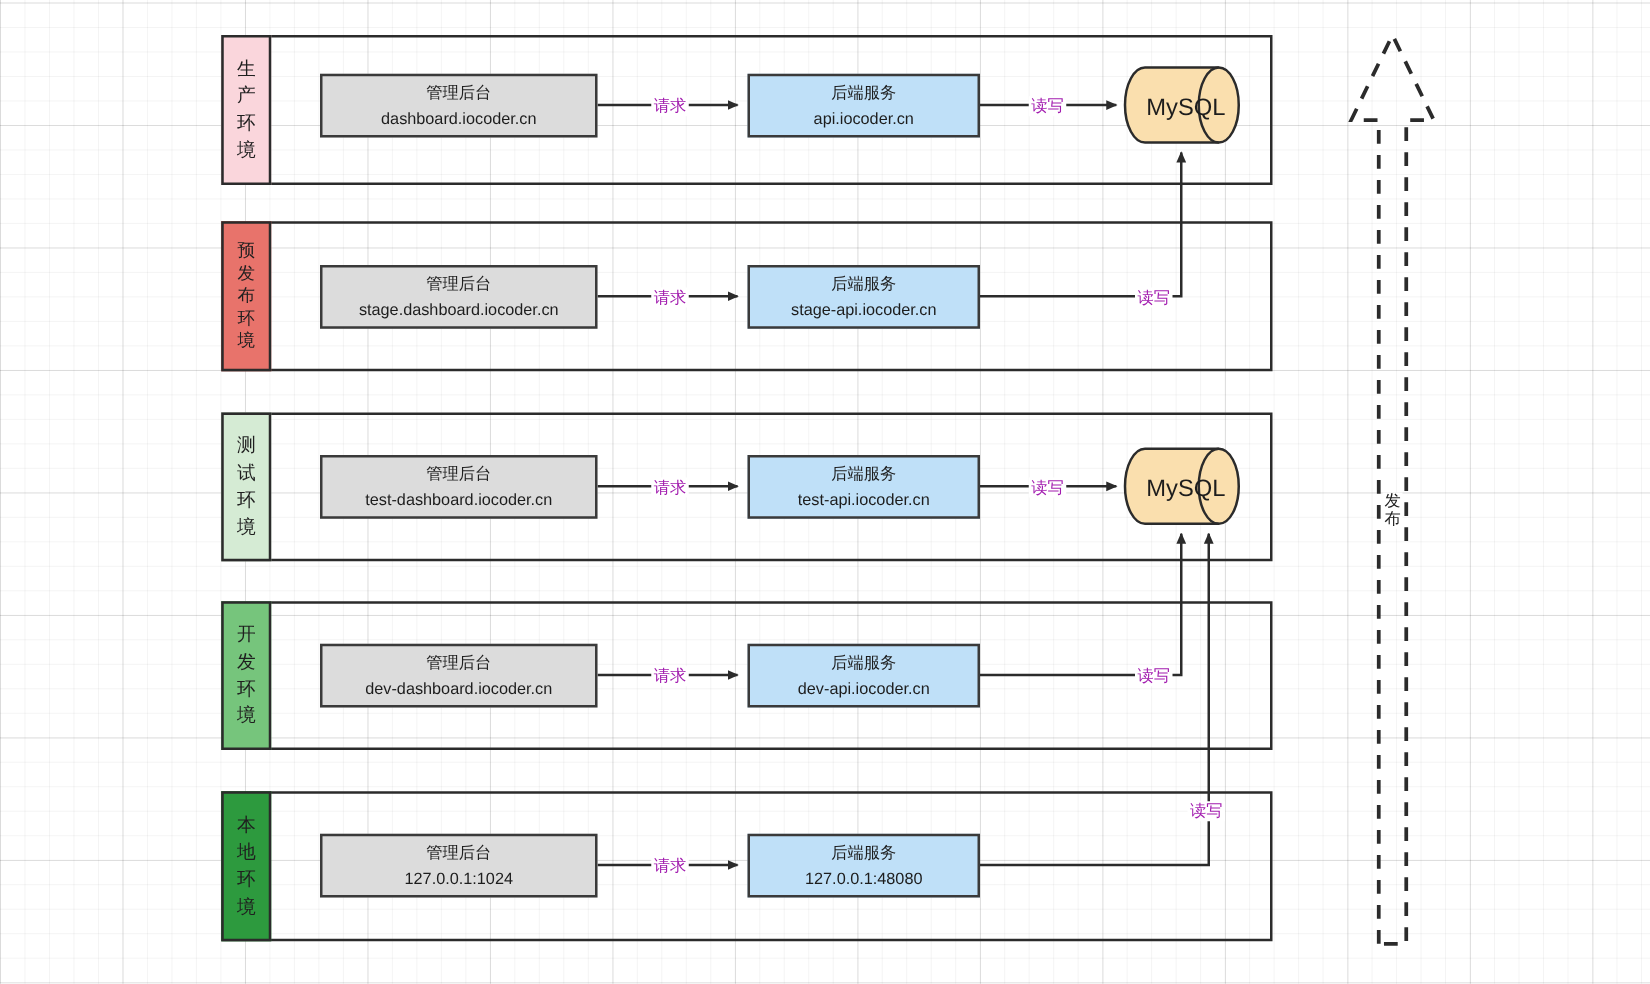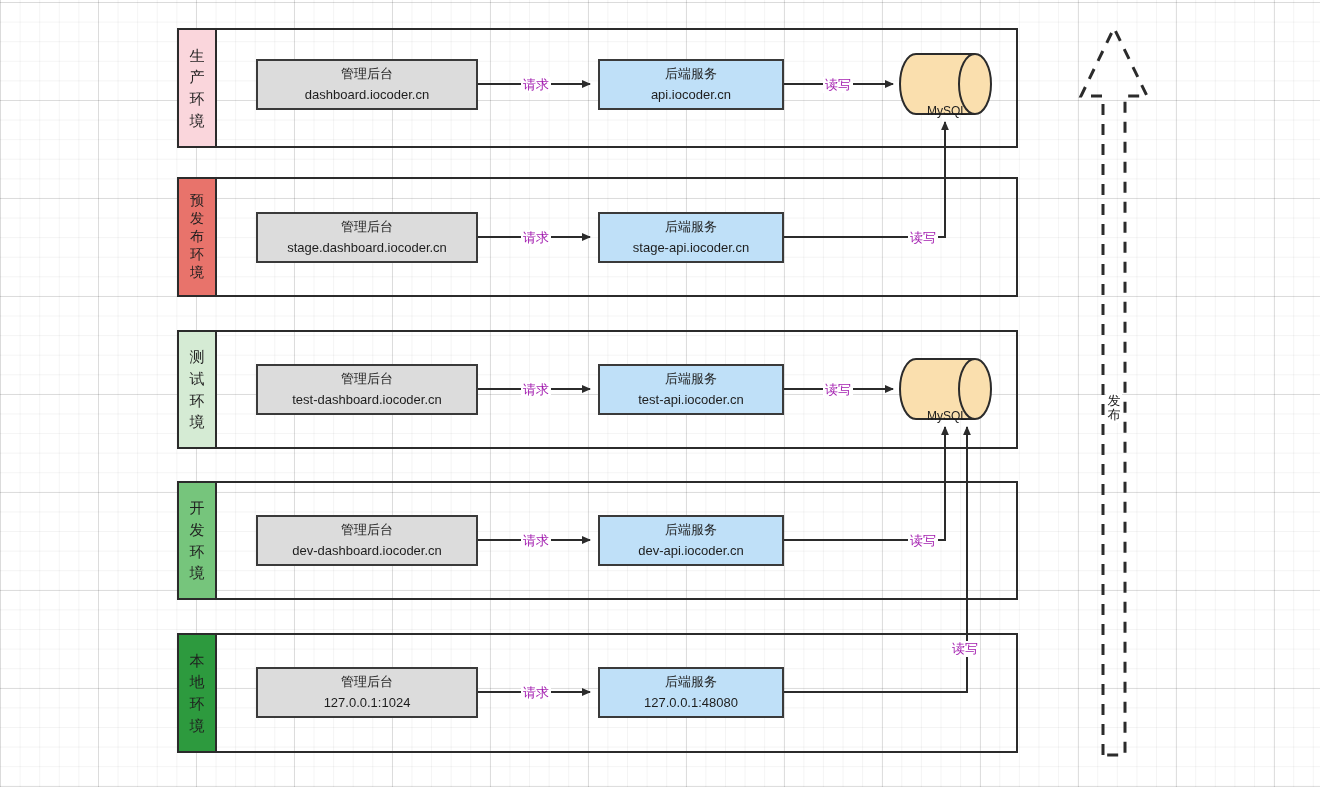--- a/index.html
+++ b/index.html
@@ -78,24 +78,23 @@
     position: absolute;
     font-size: 13px;
     color: #a21caf;
     background: #ffffff;
     padding: 0 2px;
     white-space: nowrap;
     line-height: 1.2;
   }
   .db-label {
     position: absolute;
-    font-size: 12px;
+    font-size: 19px;
     color: #1d1d1d;
     white-space: nowrap;
-    margin-top: 28px;
   }
   .publish-label {
     position: absolute;
     font-size: 13px;
     color: #1d1d1d;
     line-height: 1.1;
     text-align: center;
     width: 16px;
   }
   .publish-label span {

